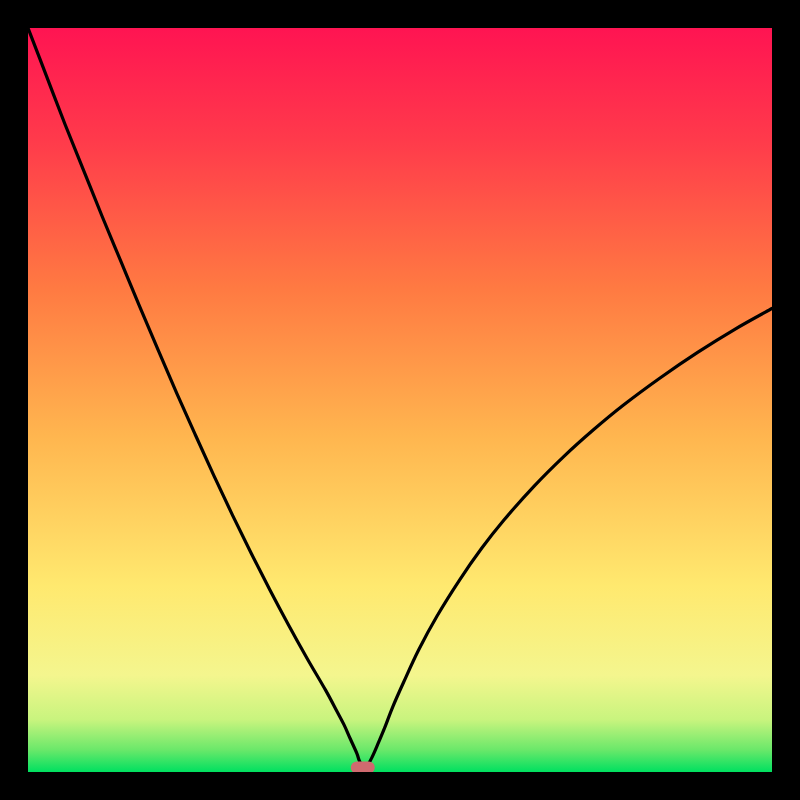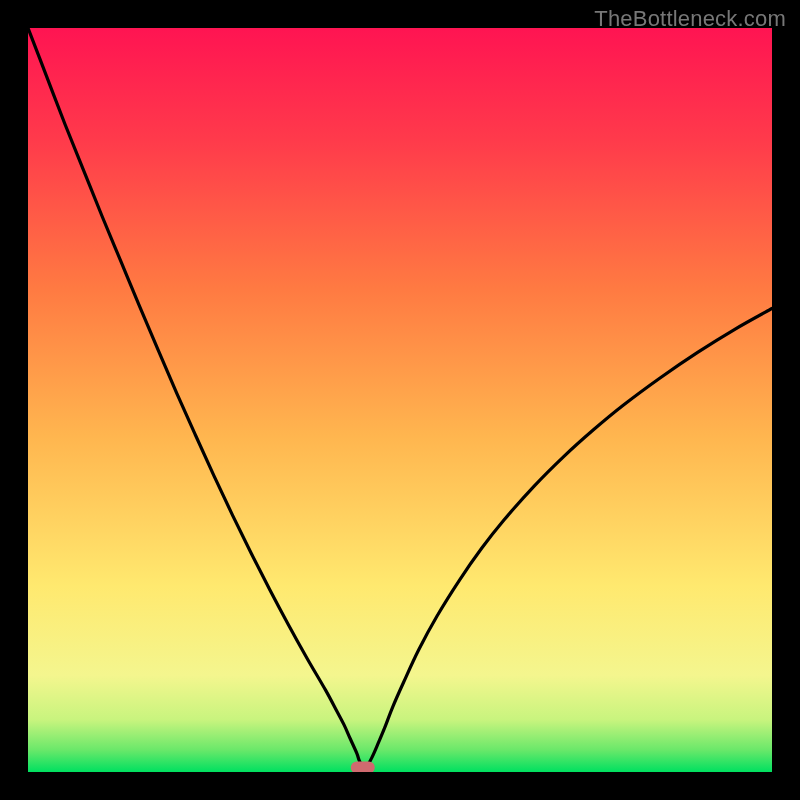--- a/index.html
+++ b/index.html
@@ -34,21 +34,20 @@
     font-weight: 500;
     letter-spacing: 0.2px;
     user-select: none;
   }
   svg { display: block; }
 </style>
 </head>
 <body>
 
 <div class="frame">
-  <div class="watermark">TheBottleneck.com</div>
   <div class="plot">
     <svg id="chart-svg" viewBox="0 0 744 744" width="744" height="744" preserveAspectRatio="none">
       <defs>
         <linearGradient id="bg-grad" x1="0" y1="1" x2="0" y2="0">
             <stop offset="0.0%" stop-color="#00e060"></stop>
             <stop offset="3.0%" stop-color="#6be86a"></stop>
             <stop offset="7.0%" stop-color="#c8f47e"></stop>
             <stop offset="13.0%" stop-color="#f4f68e"></stop>
             <stop offset="25.0%" stop-color="#ffe96f"></stop>
             <stop offset="45.0%" stop-color="#ffb64f"></stop>

